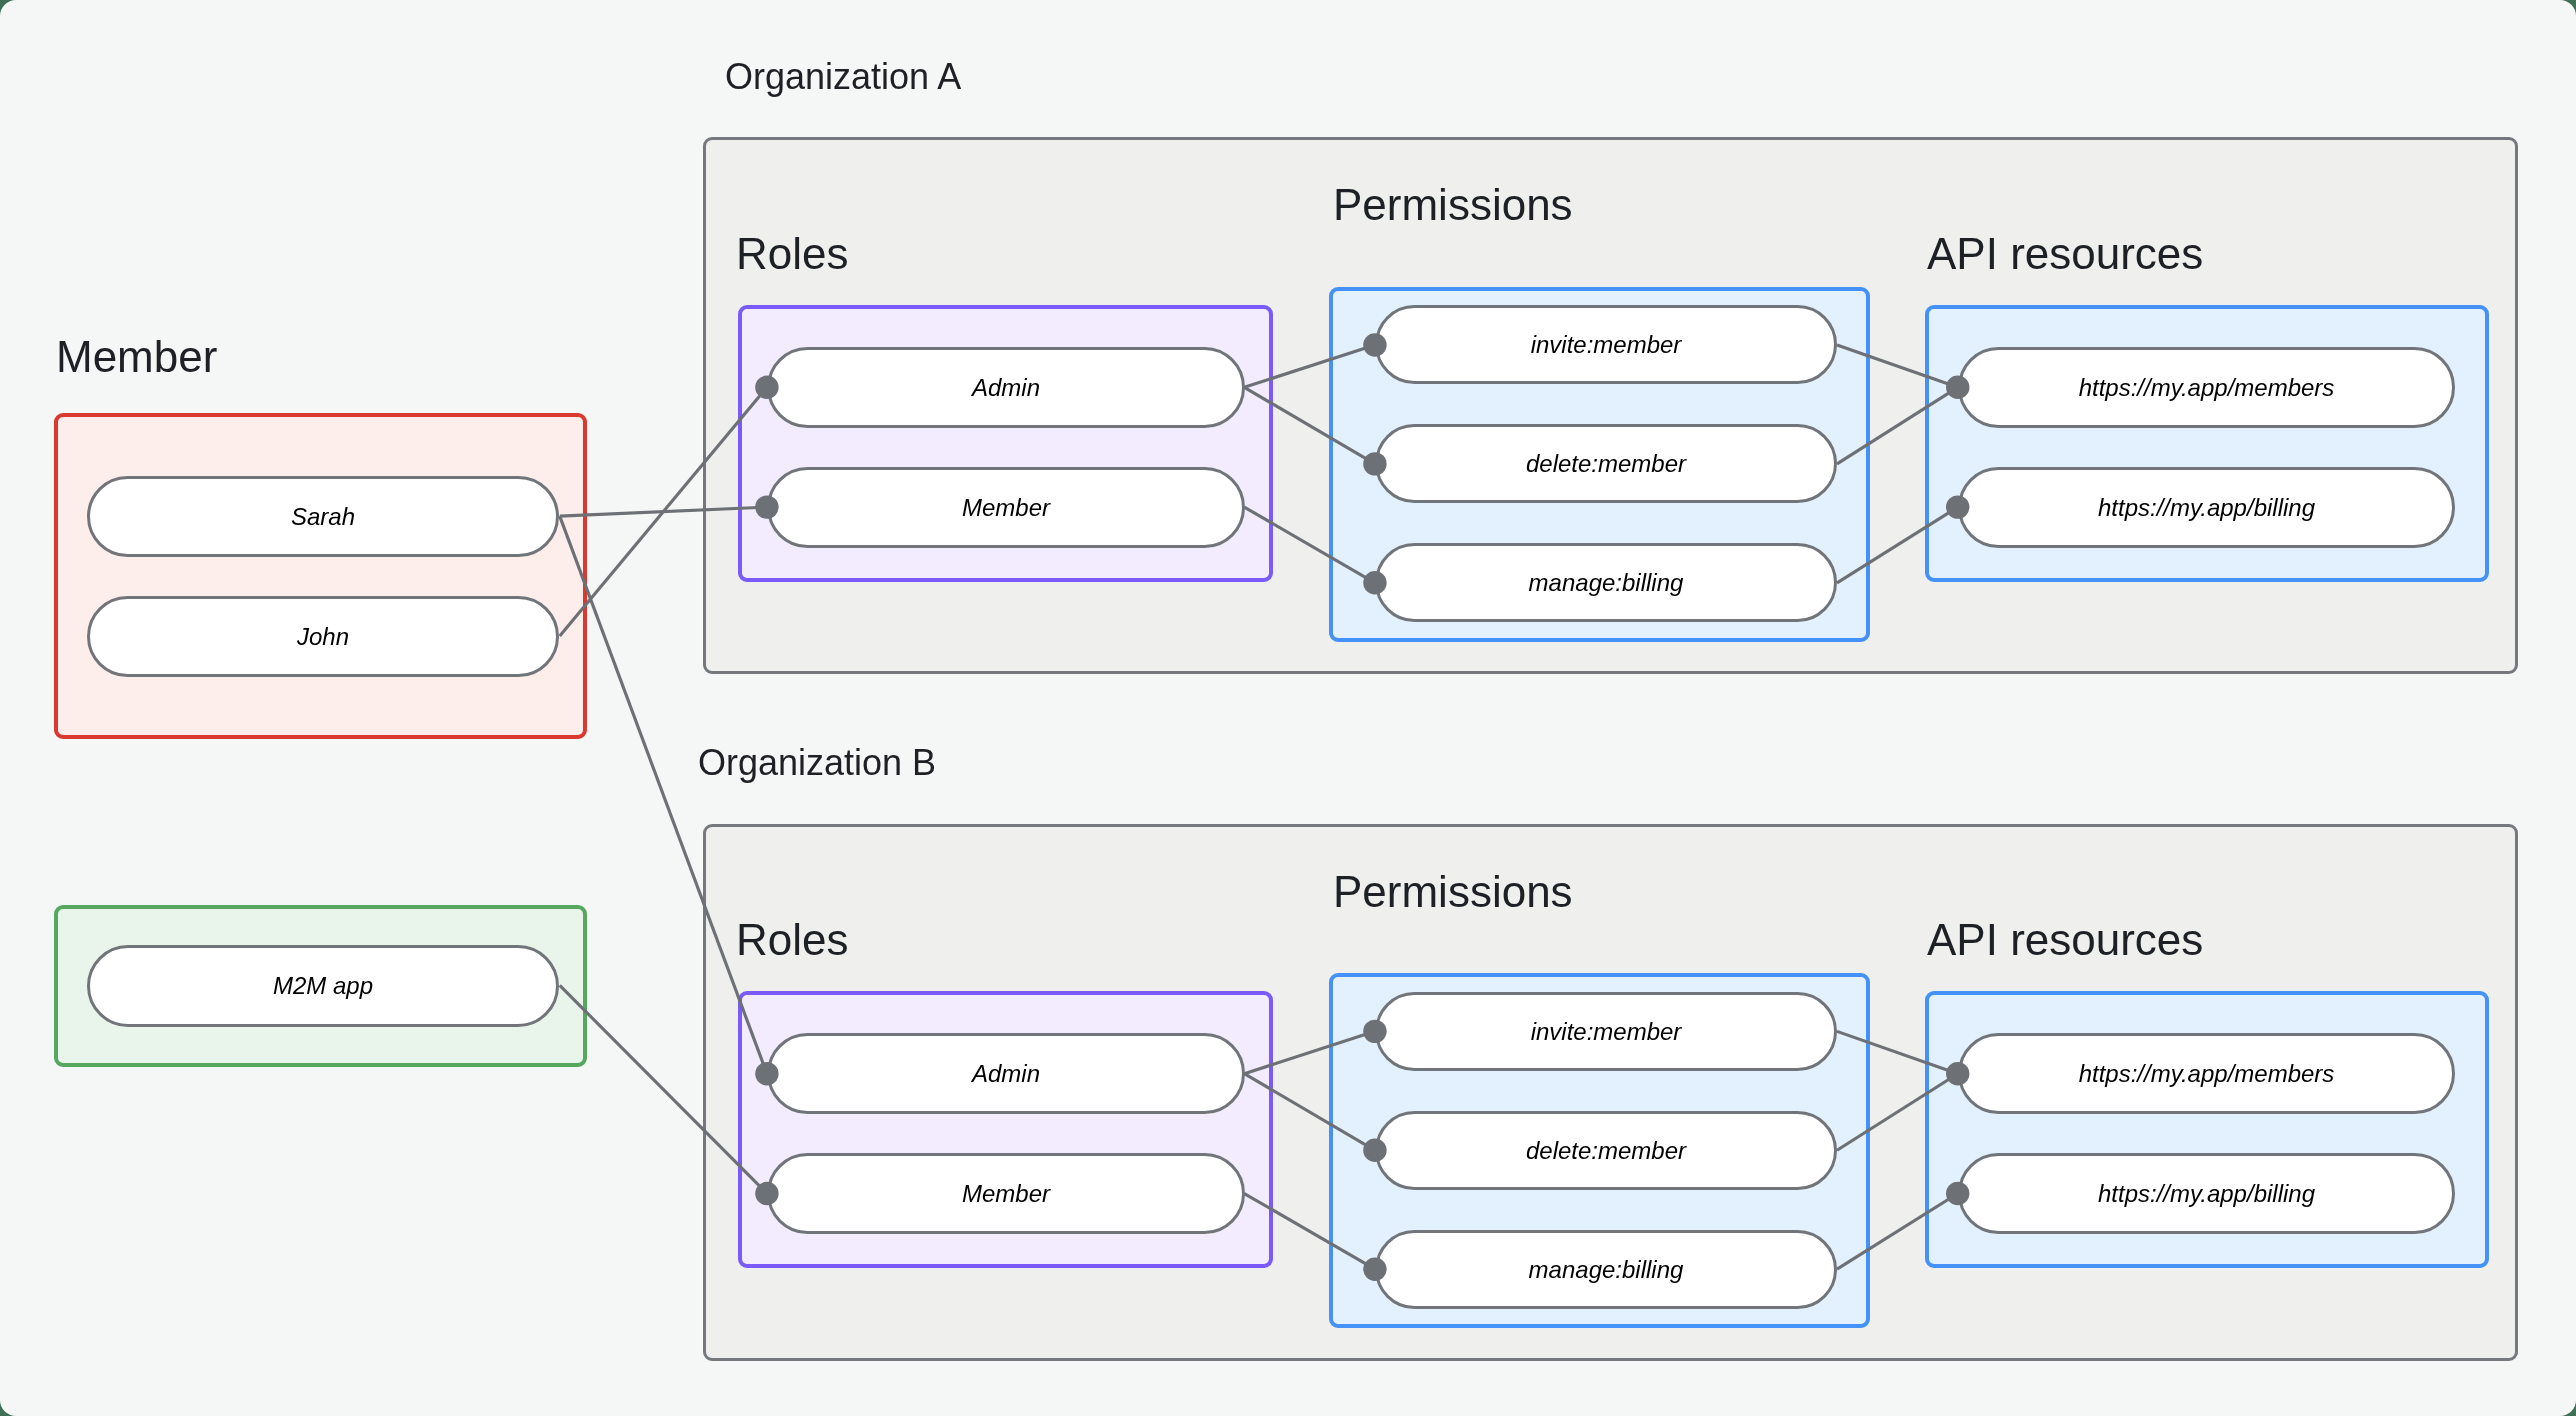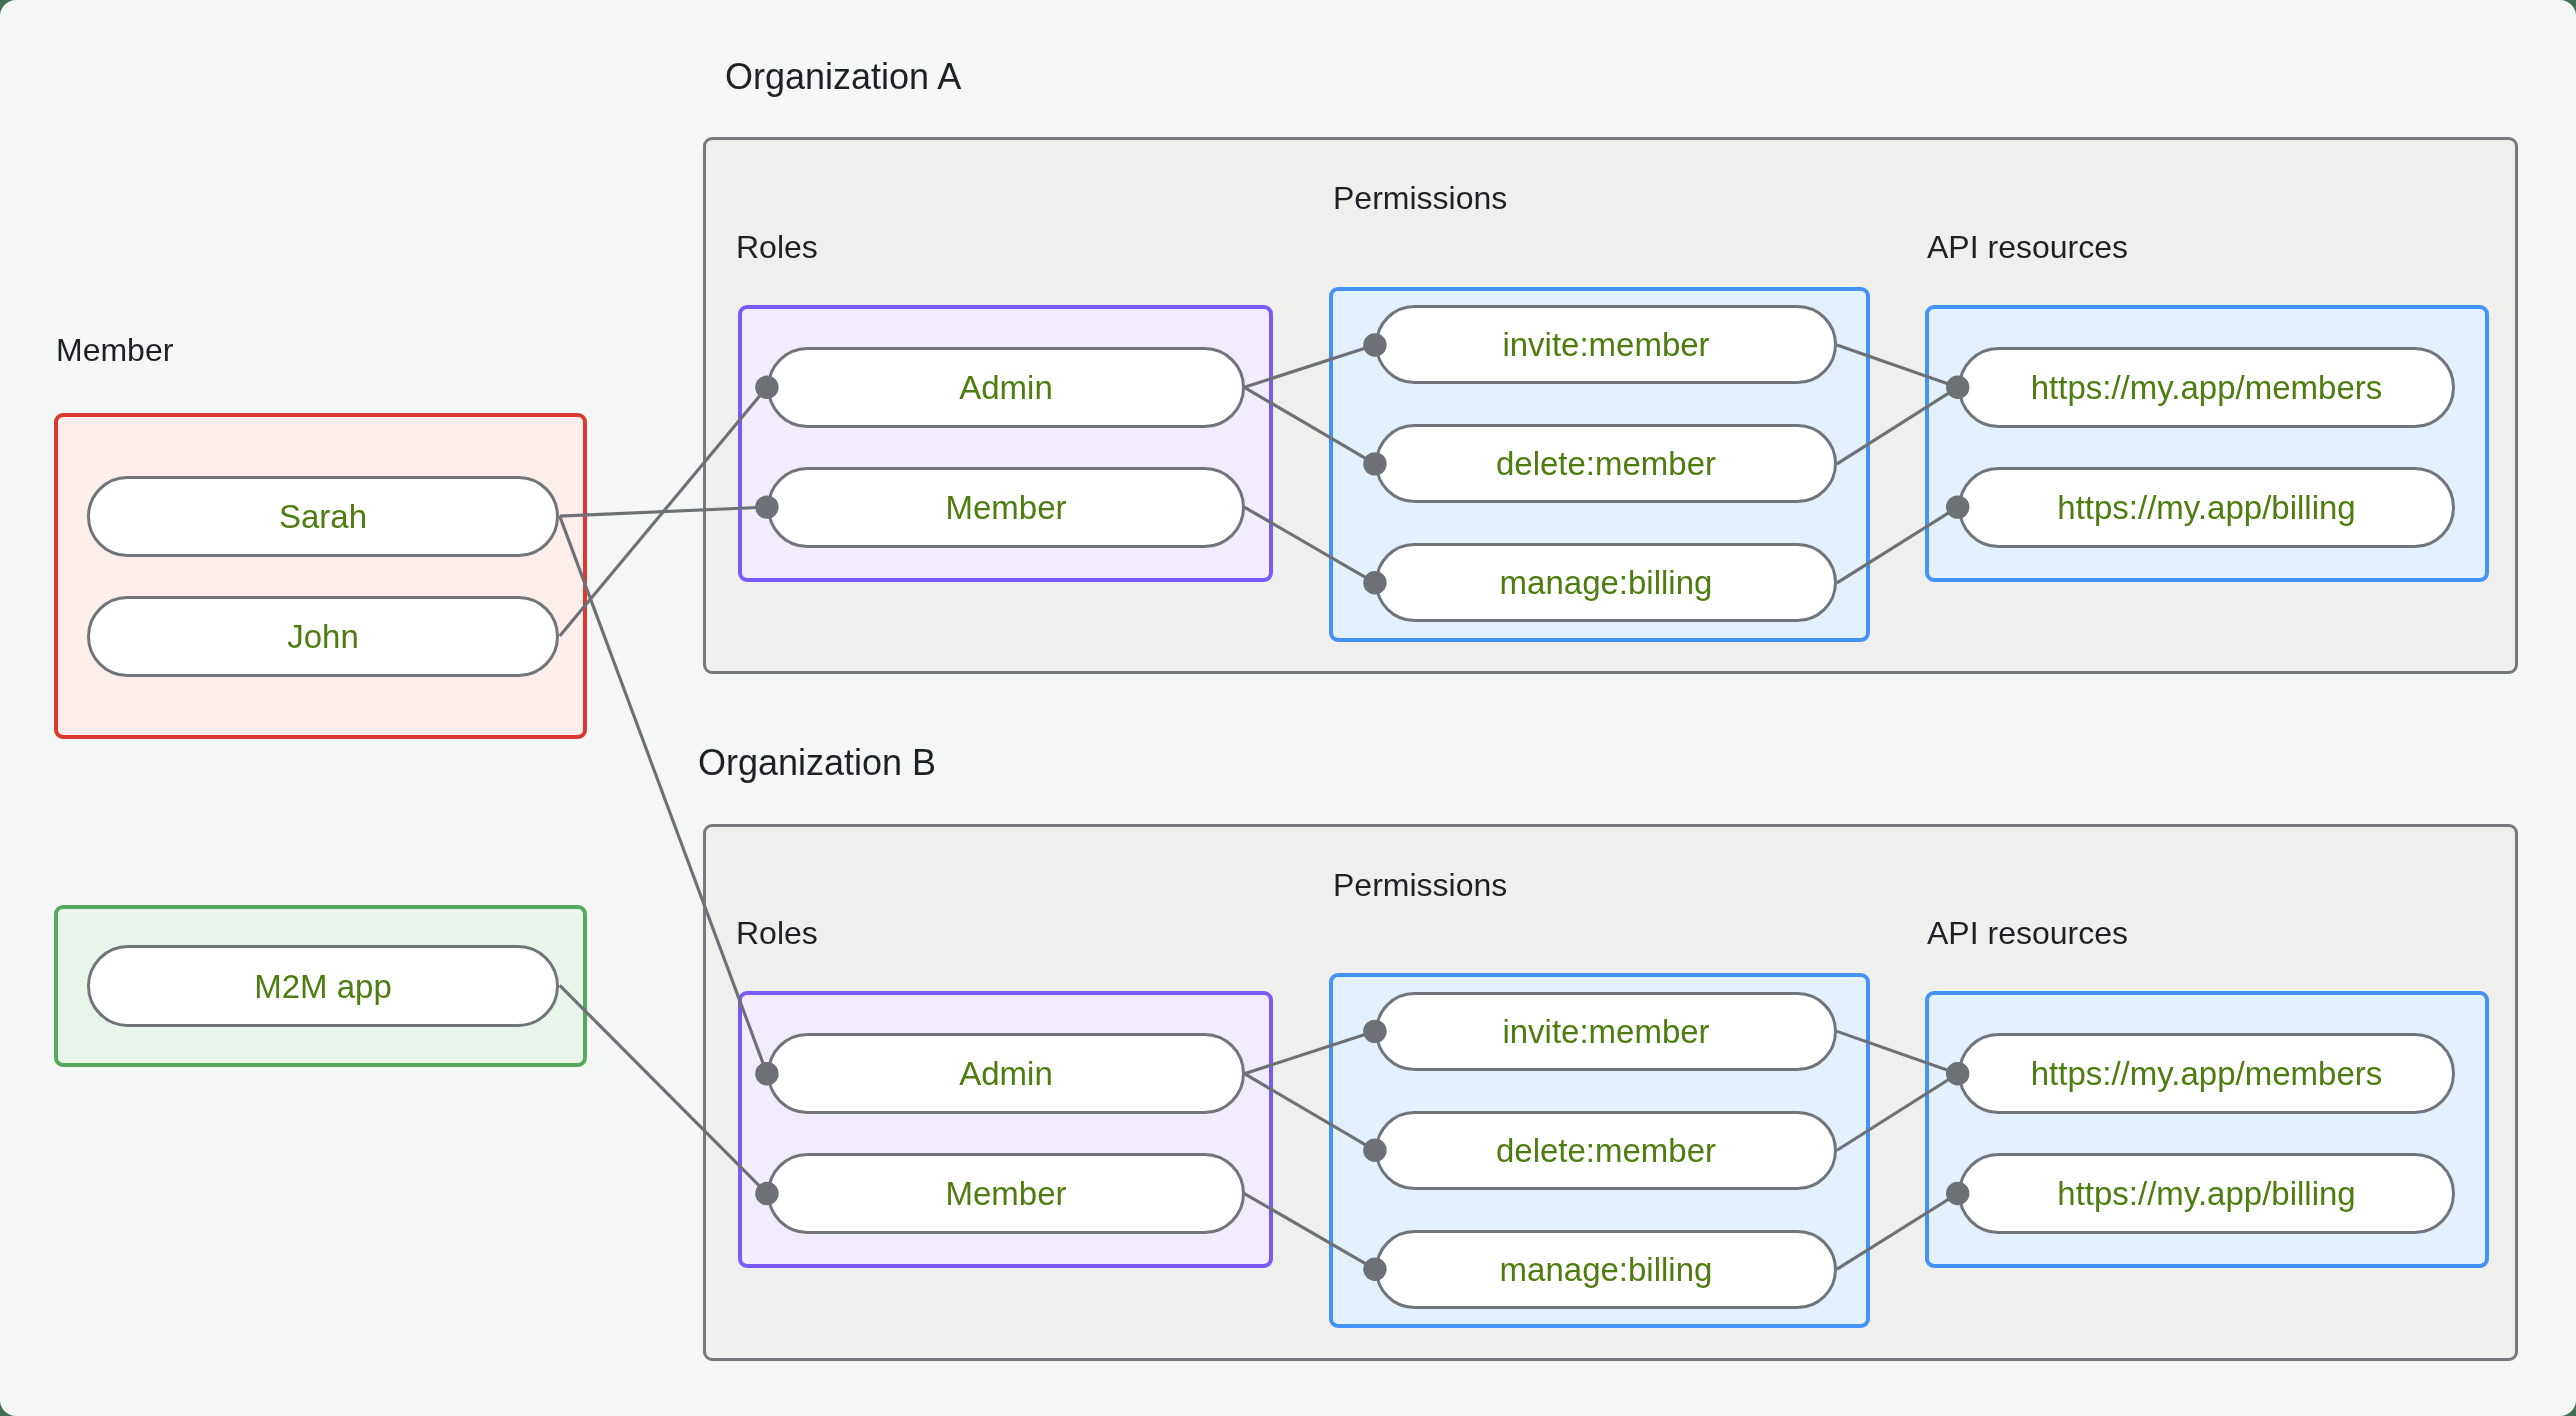--- a/index.html
+++ b/index.html
@@ -7,21 +7,21 @@
     background:#3f6f57;
     font-family:"Liberation Sans", sans-serif;
     width:2576px;height:1416px;overflow:hidden;
   }
   .surface{
     position:relative;width:2576px;height:1416px;
     background:#f5f7f6;border-radius:16px;overflow:hidden;
   }
   .stage{position:absolute;inset:0;}
   .group-label{
-    position:absolute;font-size:32px;font-weight:500;color:#1d2125;
+    position:absolute;font-size:44px;font-weight:500;color:#1d2125;
     white-space:nowrap;z-index:1;line-height:1.15;
   }
   .org-title{
     position:absolute;font-size:36px;font-weight:500;color:#1d2125;
     white-space:nowrap;z-index:1;line-height:1.15;margin-left:20px;
   }
   .org-container{
     position:absolute;background:#efefee;border:3.6px solid #75797d;
     border-radius:9px;box-sizing:border-box;z-index:0;
   }
@@ -32,21 +32,21 @@
   .m2m-box{background:#e9f5ea;border:4.5px solid #57a85f;}
   .roles-box{background:#f2ecfe;border:4.5px solid #7a5af8;}
   .permissions-box{background:#e3f0fd;border:4.5px solid #4492f7;}
   .api-box{background:#e3f0fd;border:4.5px solid #4492f7;}
   .pill{
     position:absolute;background:#ffffff;border:3.6px solid #71757a;
     border-radius:54px;box-sizing:border-box;z-index:3;
     display:flex;align-items:center;justify-content:center;
   }
   .pill span{
-    font-size:33px;color:#4d7c0f;white-space:nowrap;line-height:1;
+    font-size:24px;color:#000000;white-space:nowrap;line-height:1;font-style:italic;
   }
   svg.edges{position:absolute;inset:0;z-index:2;pointer-events:none;}
   svg.dots{position:absolute;inset:0;z-index:6;pointer-events:none;}
 </style>
 </head>
 <body>
 
 <div class="surface">
   <div class="stage" id="stage">
 

